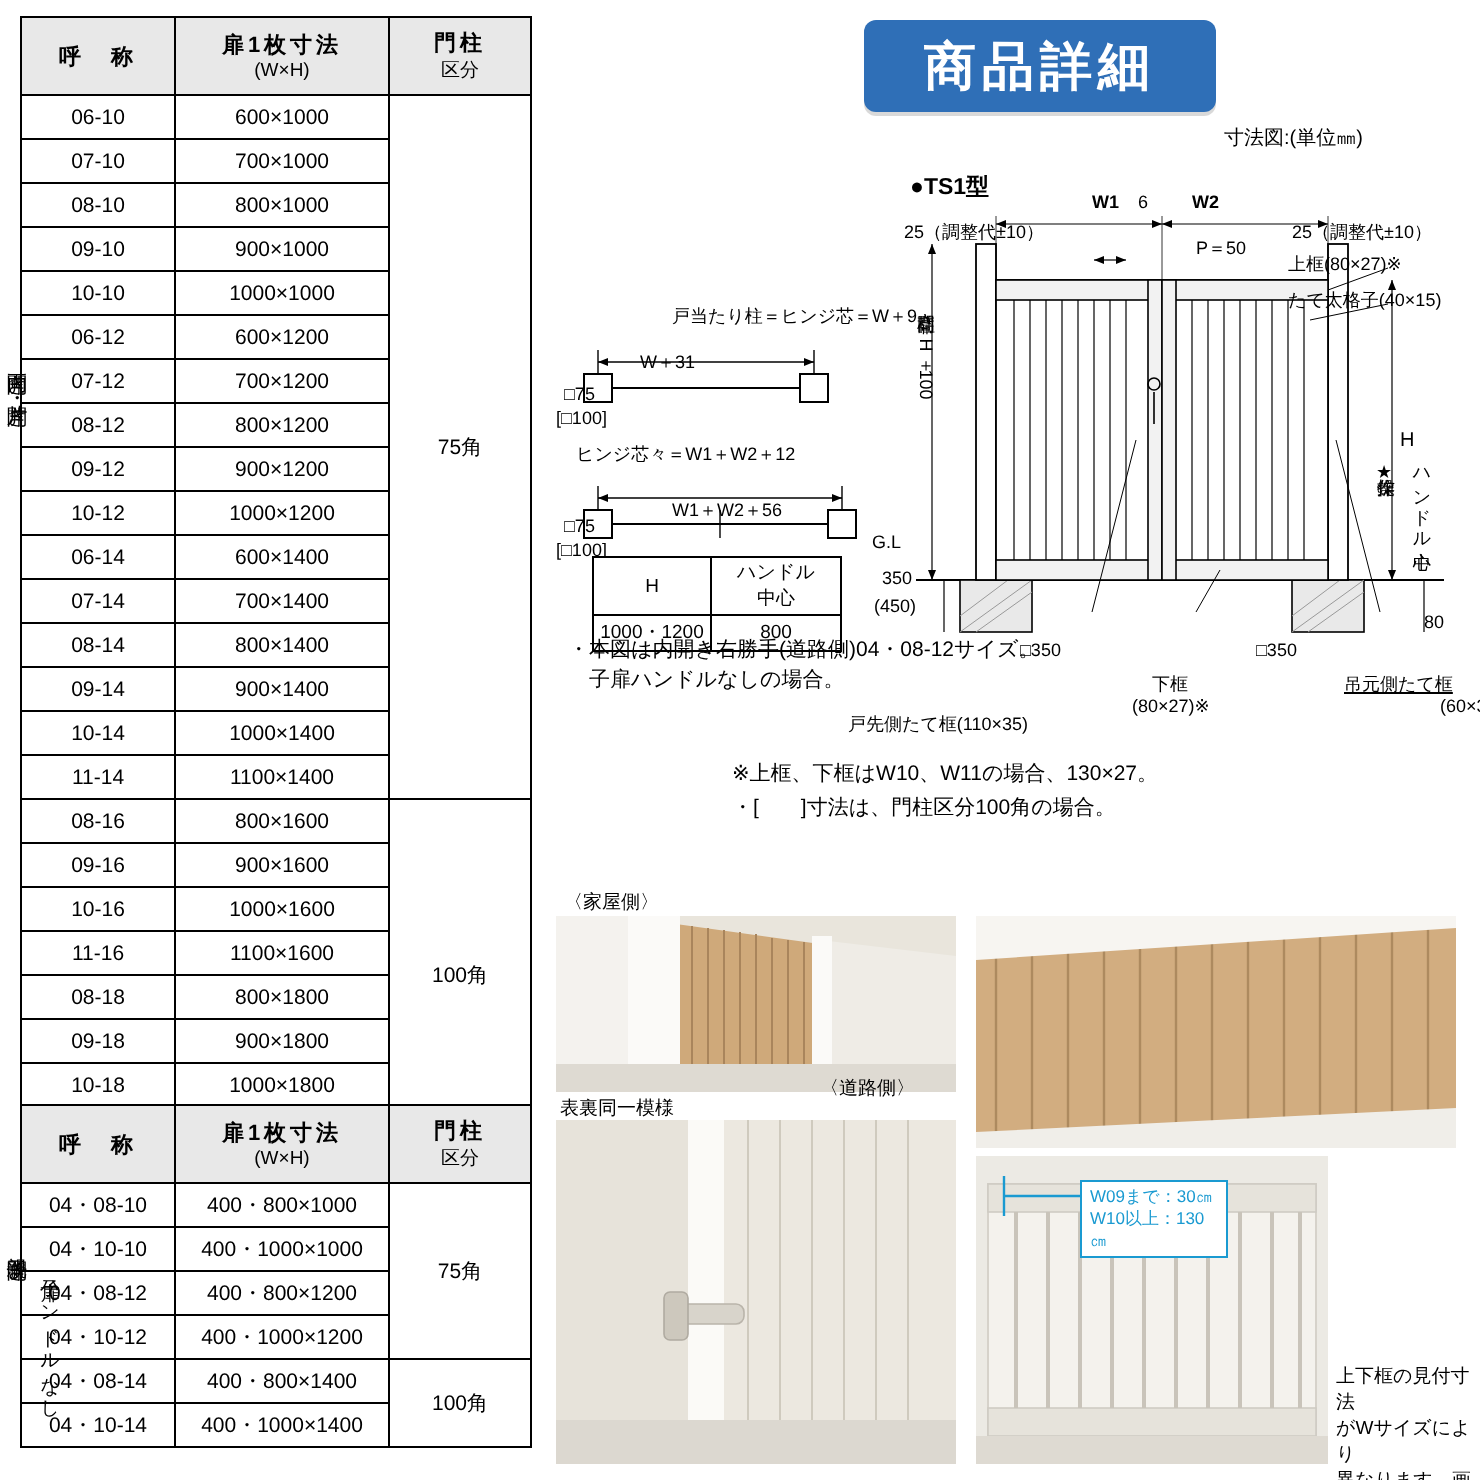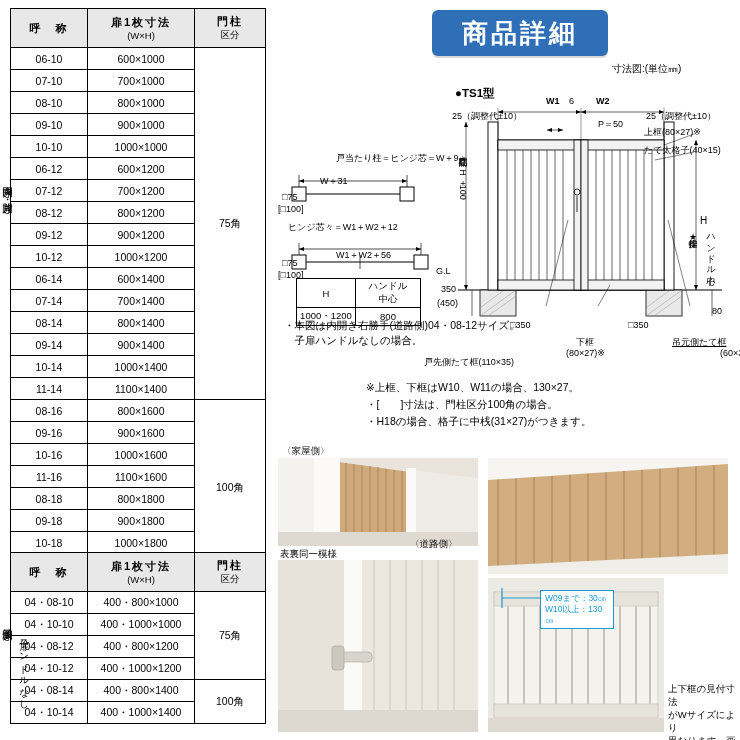--- a/index.html
+++ b/index.html
@@ -336,21 +336,20 @@
       </tbody>
   </table>
 
   <div class="notes">
     <div>・本図は内開き右勝手(道路側)04・08-12サイズ。</div>
     <div>　子扉ハンドルなしの場合。</div>
   </div>
   <div class="notes2">
     <div>※上框、下框はW10、W11の場合、130×27。</div>
     <div>・[　　]寸法は、門柱区分100角の場合。</div>
-    <div>・H18の場合、格子に中桟(31×27)がつきます。</div>
   </div>
 
   <svg width="280" height="250" style="position:absolute;left:450px;top:100px;">
 
     <line x1="8" y1="190" x2="272" y2="190" stroke="#000" stroke-width="1"></line>
 
     <rect x="30" y="190" width="36" height="26" fill="#e9e9e9" stroke="#000" stroke-width=".8"></rect>
     <rect x="196" y="190" width="36" height="26" fill="#e9e9e9" stroke="#000" stroke-width=".8"></rect>
 
     <g stroke="#999" stroke-width=".5">

